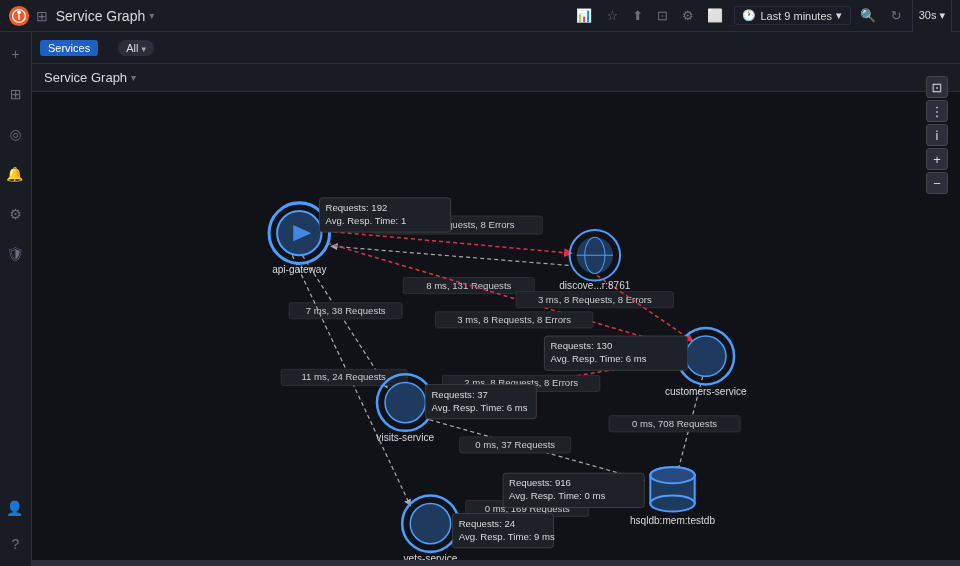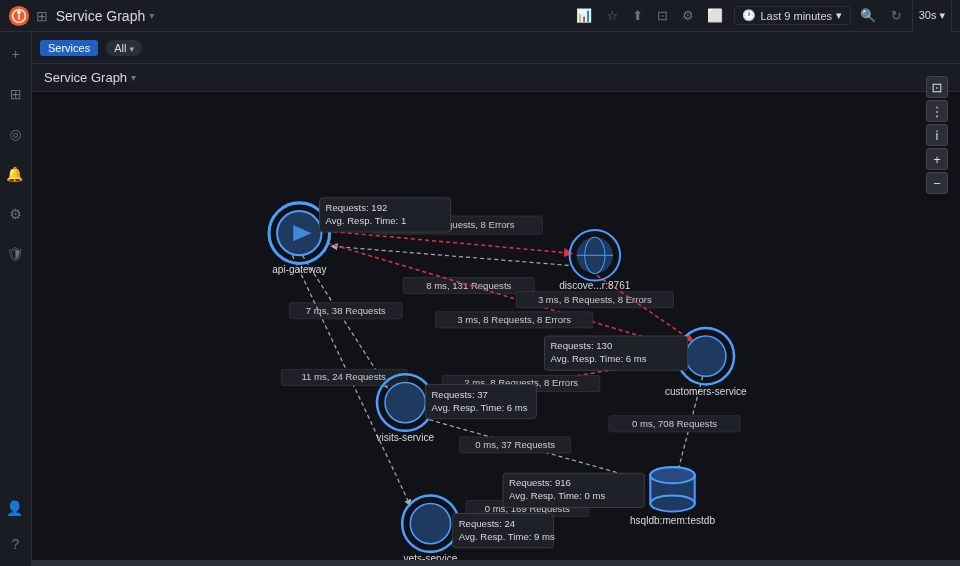--- a/index.html
+++ b/index.html
@@ -129,21 +129,21 @@
       flex-direction: column;
       overflow: hidden;
     }
     .panel-toolbar {
       background: #1a1c23;
       border-bottom: 1px solid #2c2f3a;
       height: 32px;
       display: flex;
       align-items: center;
       padding: 0 8px;
-      gap: 8px;
+      gap: 20px;
       flex-shrink: 0;
     }
     .filter-tag {
       background: #1f60c4;
       color: #fff;
       border-radius: 3px;
       padding: 2px 8px;
       font-size: 11px;
       cursor: pointer;
     }

